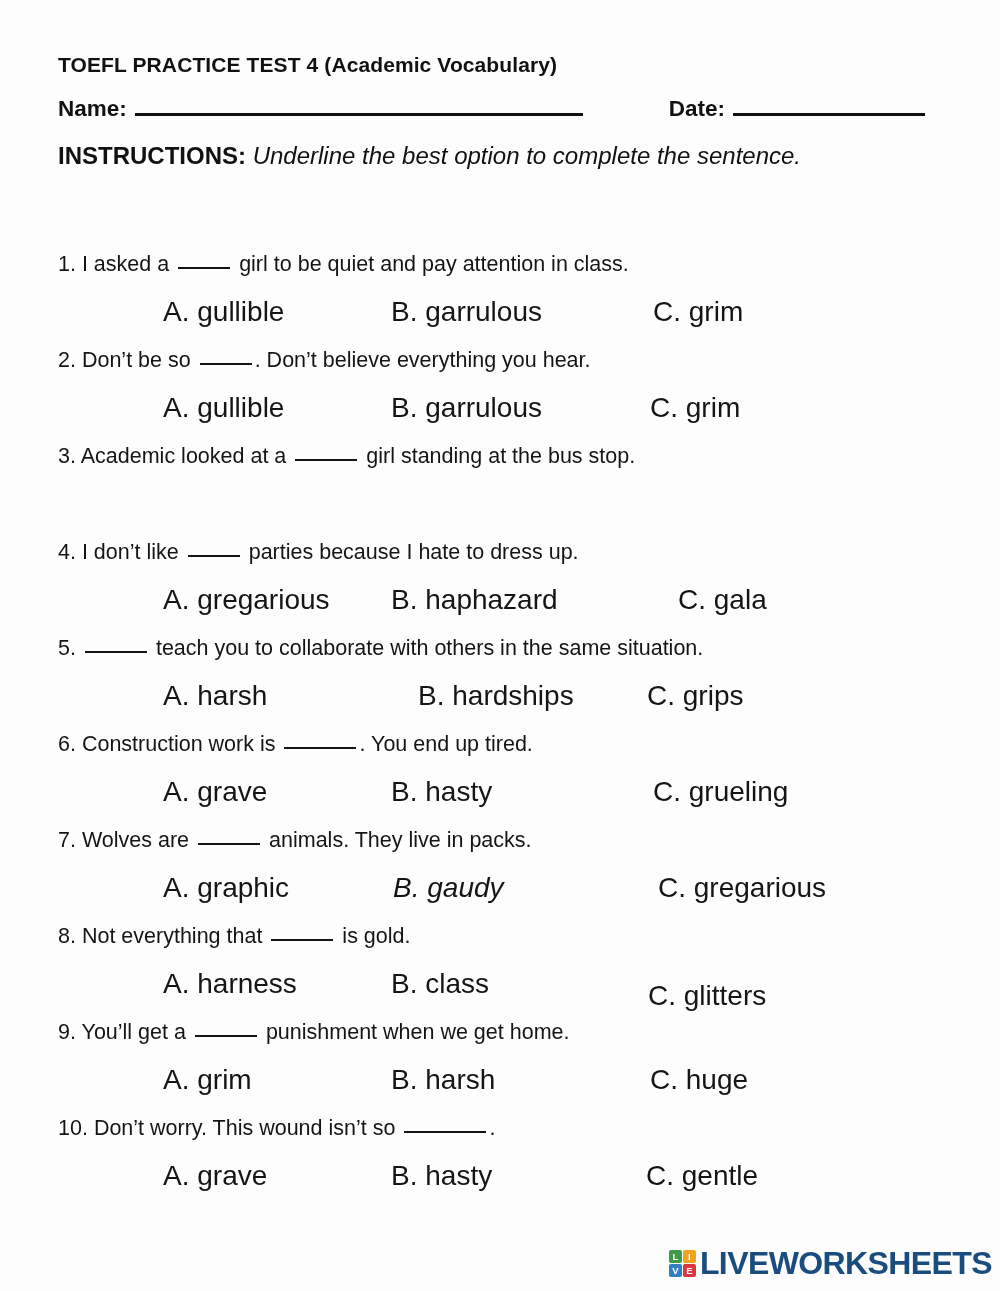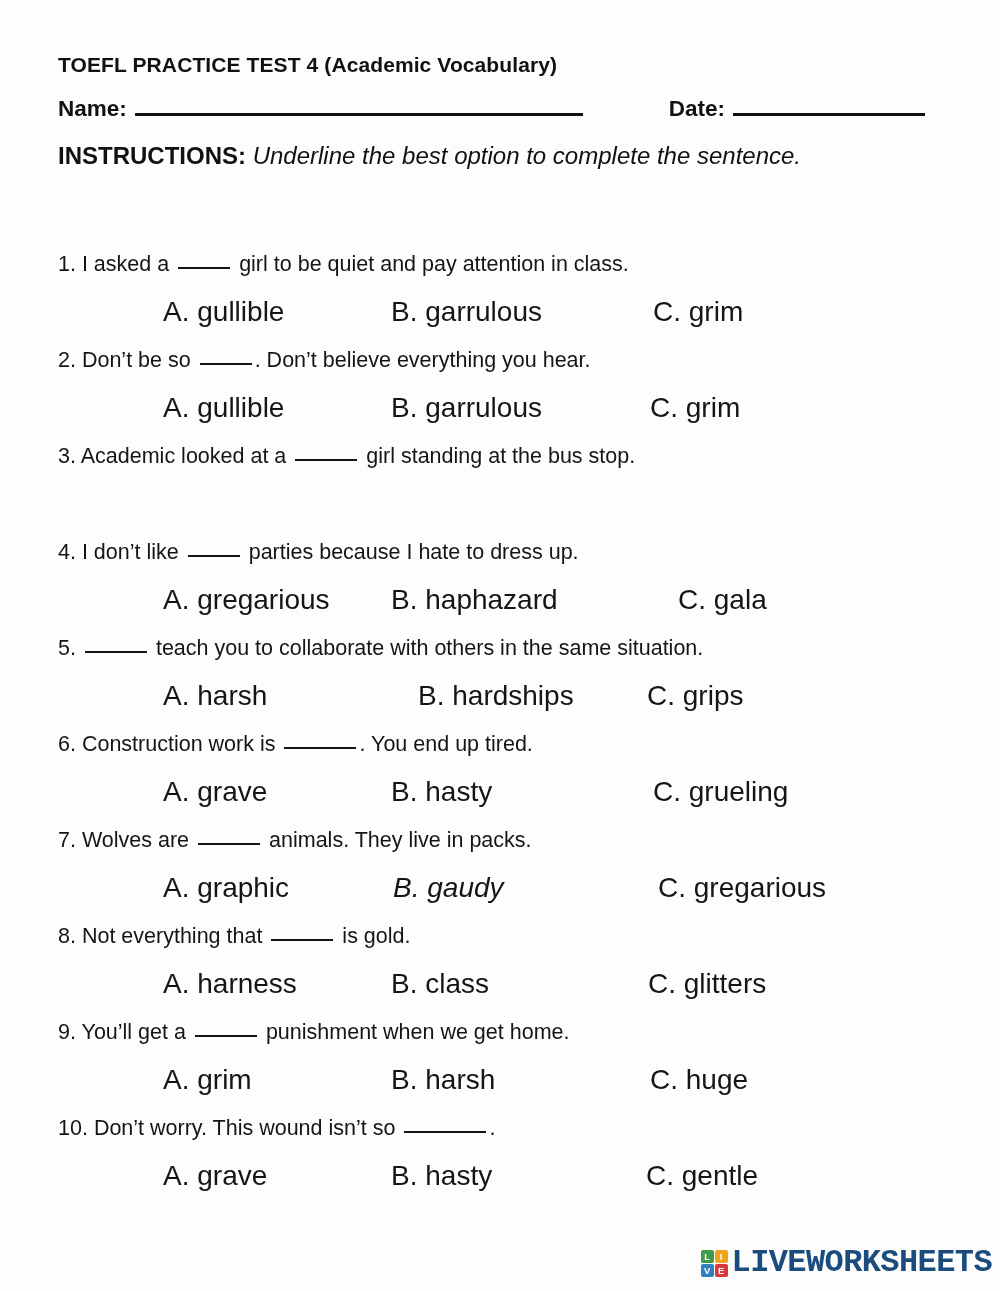--- a/index.html
+++ b/index.html
@@ -149,21 +149,21 @@
     line-height: 13px;
     text-align: center;
     font-family: "Liberation Sans", sans-serif;
   }
   .logo-word {
     font-size: 32px;
     font-weight: bold;
     letter-spacing: -0.6px;
     line-height: 34px;
     color: #1a4d7e;
-    font-family: Liberation Mono, monospace;
+    font-family: Liberation Sans, sans-serif;
   }
 </style>
 </head>
 <body>
 
 <div class="sheet">
 
   <div class="header">
 
     <div class="worksheet-title">TOEFL PRACTICE TEST 4 (Academic Vocabulary)</div>
@@ -232,21 +232,21 @@
           <span class="opt" style="left: 105px;"><span>A.</span> <span>graphic</span></span>
           <span class="opt" style="left: 335px; font-style: italic;"><span>B.</span> <span>gaudy</span></span>
           <span class="opt" style="left: 600px;"><span>C.</span> <span>gregarious</span></span>
         </div>
       </div>
       <div class="q-block">
         <div class="q-prompt"><span>8.</span> <span>Not everything that</span> <span class="blank" style="width: 62px;"></span> <span>is gold.</span></div>
         <div class="q-options">
           <span class="opt" style="left: 105px;"><span>A.</span> <span>harness</span></span>
           <span class="opt" style="left: 333px;"><span>B.</span> <span>class</span></span>
-          <span class="opt" style="left: 590px;"><span>C.</span> <span>glitters</span></span>
+          <span class="opt" style="left: 590px; margin-top: 12px;"><span>C.</span> <span>glitters</span></span>
         </div>
       </div>
       <div class="q-block">
         <div class="q-prompt"><span>9.</span> <span>You’ll get a</span> <span class="blank" style="width: 62px;"></span> <span>punishment when we get home.</span></div>
         <div class="q-options">
           <span class="opt" style="left: 105px;"><span>A.</span> <span>grim</span></span>
           <span class="opt" style="left: 333px;"><span>B.</span> <span>harsh</span></span>
           <span class="opt" style="left: 592px;"><span>C.</span> <span>huge</span></span>
         </div>
       </div>

